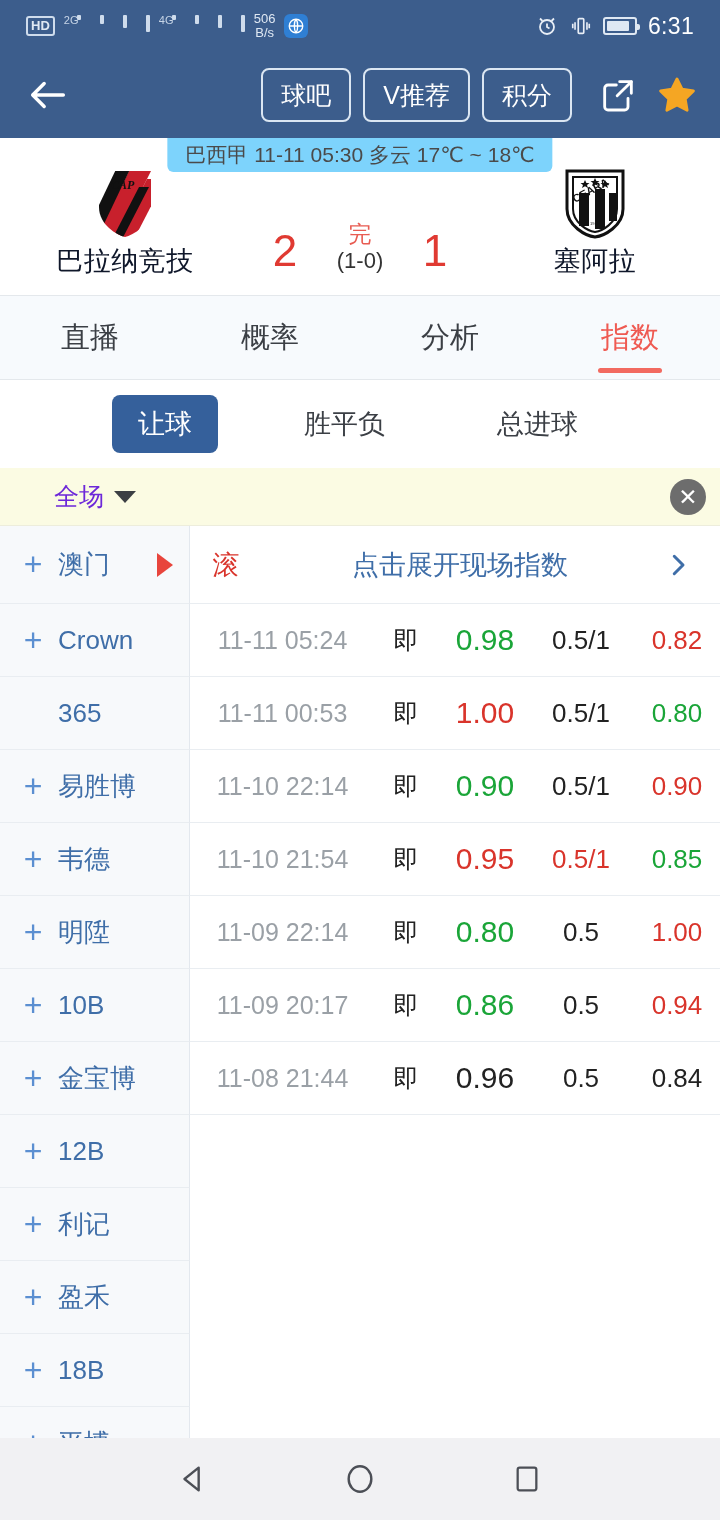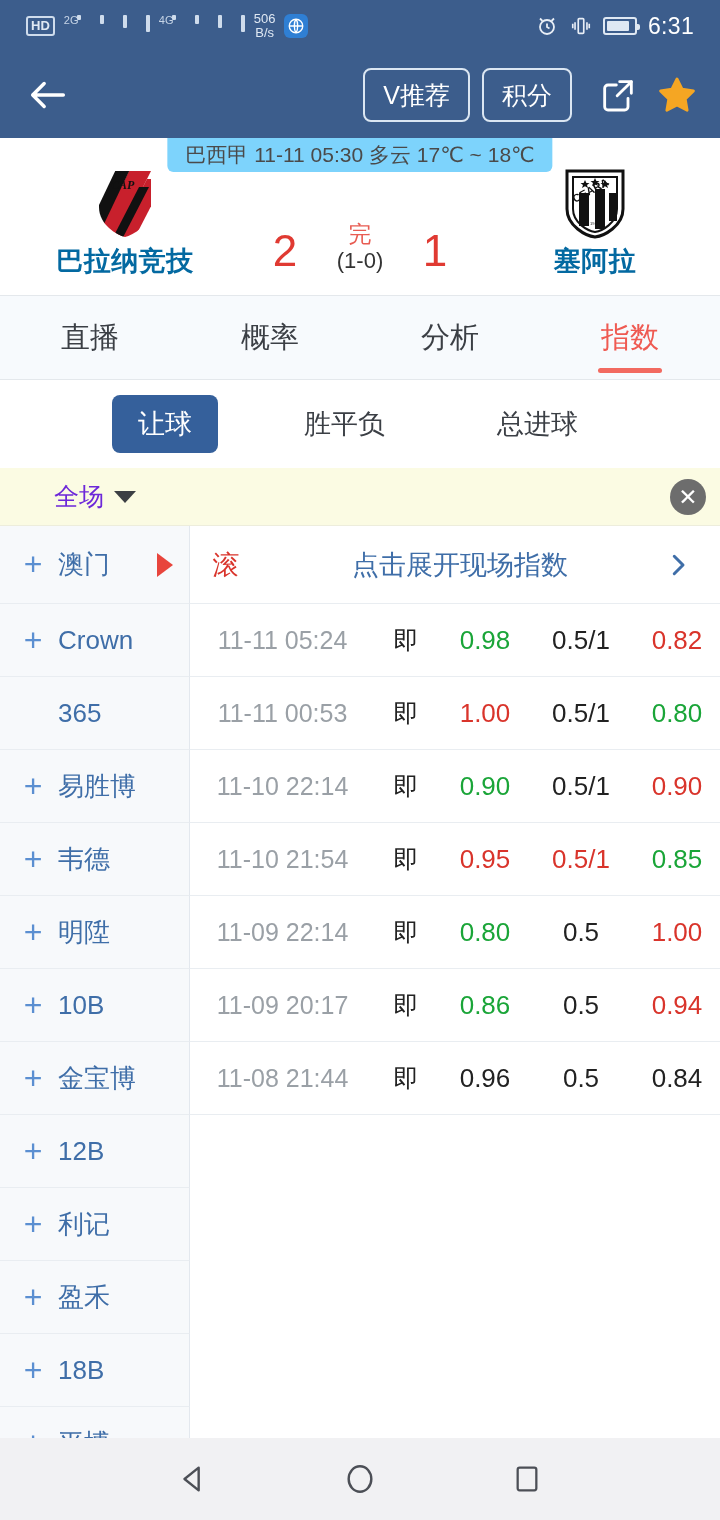--- a/index.html
+++ b/index.html
@@ -59,21 +59,21 @@
     border-bottom: 1px solid #e4e8ec;
   }
   .weather {
     position: absolute; left: 50%; transform: translateX(-50%); top: 0;
     background: #7dd3fc; color: #4a4a4a; font-size: 21px; line-height: 34px;
     padding: 0 18px; border-radius: 0 0 6px 6px; white-space: nowrap;
   }
   .teams { display: flex; align-items: flex-end; height: 100%; padding: 0 0 16px 0; }
   .team { width: 250px; display:flex; flex-direction:column; align-items:center; gap: 4px; }
   .team .crest { height: 72px; display:flex; align-items:flex-end; justify-content:center; }
-  .team .tname { font-size: 27px; color: #0369a1; letter-spacing: .5px; font-weight: bold; }
+  .team .tname { font-size: 27px; color: #0f172a; letter-spacing: .5px; }
   .score { flex: 1; display:flex; align-items:flex-end; justify-content:center; gap: 0px; padding-bottom: 4px; }
   .score .num { font-size: 44px; color: #e03a32; width: 70px; text-align:center; line-height: 48px;}
   .score .mid { width: 80px; text-align:center; }
   .score .mid .st { display:block; font-size: 23px; color: #e85c52; line-height: 26px; }
   .score .mid .ht { display:block; font-size: 22px; color: #333; line-height: 28px; }
 
   
   .tabs {
     display:flex; background: #f7fafd; flex: 0 0 84px; align-items:center;
     border-bottom: 1px solid #e4e8ec;
@@ -121,21 +121,21 @@
   .row .lcell .plus { color: #5b8fd1; font-size: 32px; line-height: 32px; width: 22px; text-align:center; }
   .row .lcell .plus.hidden { visibility: hidden; }
   .row .lcell .bk { font-size: 26px; color: #3f6ea8; }
   .row .rcell {
     flex: 1 1 auto; display:flex; align-items:center; border-bottom: 1px solid #e9edf1;
     background:#ffffff;
   }
   .row .rcell.empty { border-bottom: none; background: #ffffff; }
   .c-time { width: 185px; text-align:center; font-size: 25px; color: #9aa0a6; }
   .c-type { width: 62px; text-align:center; font-size: 25px; color: #222; }
-  .c-odd { width: 96px; text-align:center; font-size: 26px; }
+  .c-odd { width: 96px; text-align:center; font-size: 30px; }
   .c-hcp { width: 96px; text-align:center; font-size: 26px; }
   .c-odd2 { width: 96px; text-align:center; font-size: 26px; }
   .up { color: #1aa538; }
   .down { color: #d9342b; }
   .flat { color: #222222; }
 
   
   .exprow { display:flex; height: 78px; align-items:stretch; }
   .exprow .lcell { width:190px; flex:0 0 190px; display:flex; align-items:center; gap:14px;
                    padding-left: 22px; background:#f7f9fb; border-bottom:1px solid #e9edf1;
@@ -210,20 +210,21 @@
     </div>
   </div>
 
   <div class="appbar">
     <div class="back-btn">
       <svg width="46" height="46" viewBox="0 0 24 24" fill="none" stroke="#ffffff" stroke-width="1.8" stroke-linecap="round" stroke-linejoin="round">
         <path d="M20 12H4M10 6l-6 6 6 6"></path>
       </svg>
     </div>
     <div class="hdr-pills">
+      <div class="pill">球吧</div>
       <div class="pill">V推荐</div>
       <div class="pill">积分</div>
     </div>
     <div class="hdr-icons">
       <span class="icon-share">
         <svg width="40" height="40" viewBox="0 0 24 24" fill="none" stroke="#ffffff" stroke-width="1.7" stroke-linecap="round" stroke-linejoin="round">
           <path d="M13 4h7v7"></path>
             <path d="M20 4l-8.5 8.5"></path>
           <path d="M18 14v5a2 2 0 0 1-2 2H6a2 2 0 0 1-2-2V8a2 2 0 0 1 2-2h5"></path>
         </svg>

